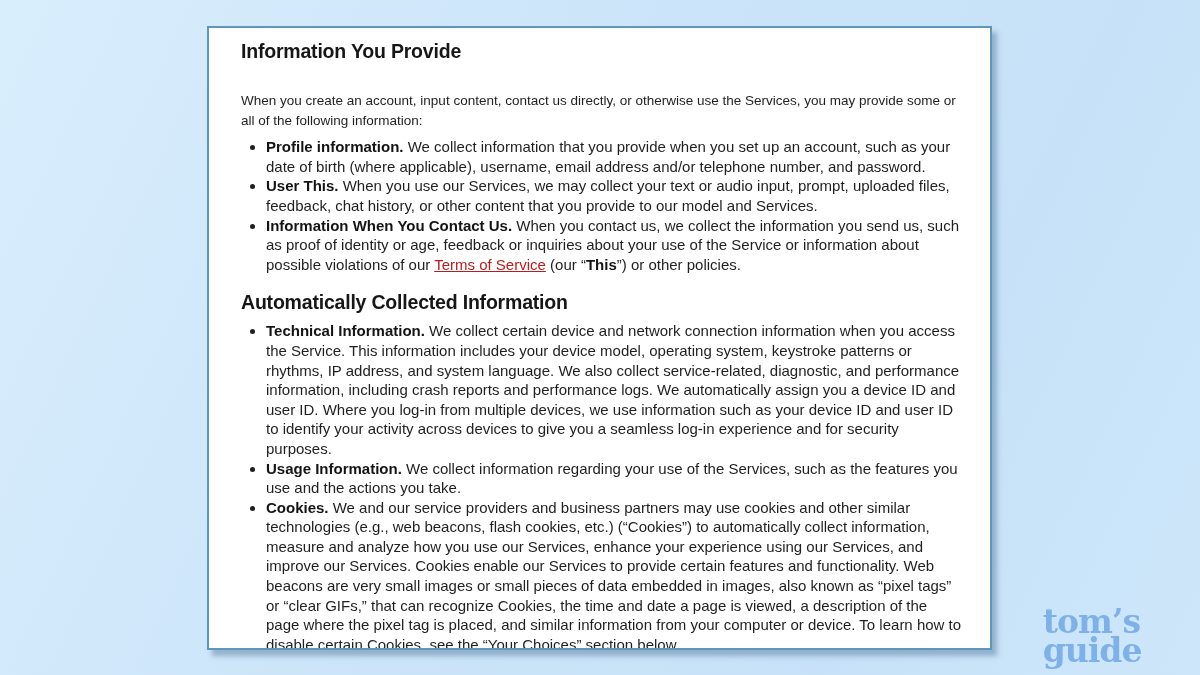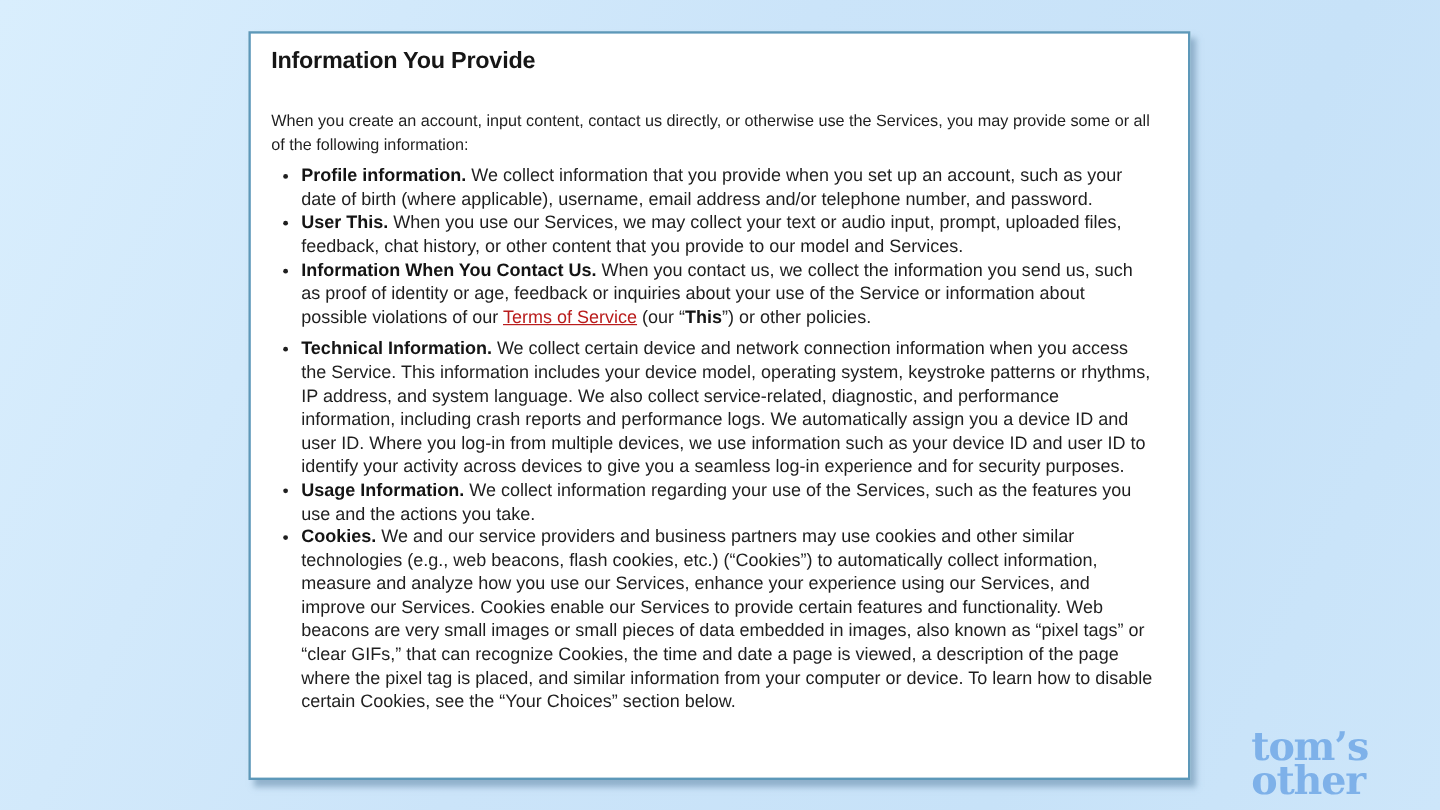--- a/index.html
+++ b/index.html
@@ -11,21 +11,21 @@
   }
   .card {
     position: absolute;
     left: 207px;
     top: 26px;
     width: 785px;
     height: 624px;
     background: #ffffff;
     border: 2px solid #5d98b9;
     box-shadow: 5px 6px 5px rgba(96, 135, 165, 0.55);
-    padding: 6px 28px 0 17px;
+    padding: 6px 28px 0 32px;
     overflow: hidden;
     color: #1f1f1f;
   }
   .card h2 {
     font-size: 19.5px;
     font-weight: 700;
     color: #161616;
     letter-spacing: -0.2px;
     margin-top: 6px;
   }
@@ -77,33 +77,34 @@
       <b>Profile information.</b><span> We collect information that you provide when you set up an account, such as your date of birth (where applicable), username, email address and/or telephone number, and password.</span>
     </li>
     <li>
       <b>User This.</b><span> When you use our Services, we may collect your text or audio input, prompt, uploaded files, feedback, chat history, or other content that you provide to our model and Services.</span>
     </li>
     <li>
       <b>Information When You Contact Us.</b><span> When you contact us, we collect the information you send us, such as proof of identity or age, feedback or inquiries about your use of the Service or information about possible violations of our </span><a href="#">Terms of Service</a><span> (our “</span><b>This</b><span>”) or other policies.</span>
     </li>
   </ul>
 
+  <h2 class="later">Automatically Collected Information</h2>
 
 
   <ul>
     <li>
       <b>Technical Information.</b><span> We collect certain device and network connection information when you access the Service. This information includes your device model, operating system, keystroke patterns or rhythms, IP address, and system language. We also collect service-related, diagnostic, and performance information, including crash reports and performance logs. We automatically assign you a device ID and user ID. Where you log-in from multiple devices, we use information such as your device ID and user ID to identify your activity across devices to give you a seamless log-in experience and for security purposes.</span>
     </li>
     <li>
       <b>Usage Information.</b><span> We collect information regarding your use of the Services, such as the features you use and the actions you take.</span>
     </li>
     <li>
       <b>Cookies.</b><span> We and our service providers and business partners may use cookies and other similar technologies (e.g., web beacons, flash cookies, etc.) (“Cookies”) to automatically collect information, measure and analyze how you use our Services, enhance your experience using our Services, and improve our Services. Cookies enable our Services to provide certain features and functionality. Web beacons are very small images or small pieces of data embedded in images, also known as “pixel tags” or “clear GIFs,” that can recognize Cookies, the time and date a page is viewed, a description of the page where the pixel tag is placed, and similar information from your computer or device. To learn how to disable certain Cookies, see the “Your Choices” section below.</span>
     </li>
 
   </ul>
 
 </div>
 
 <div class="watermark">
   <div class="wm1">tom’s</div>
-  <div class="wm2">other</div>
+  <div class="wm2">guide</div>
 </div>
 
 </body></html>

